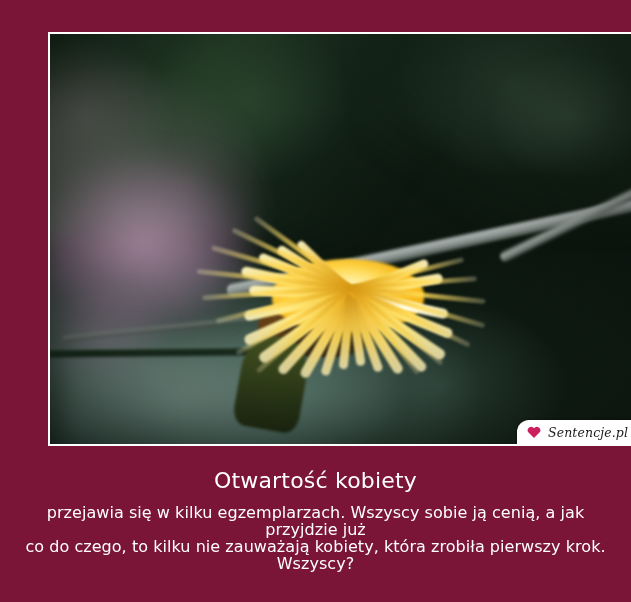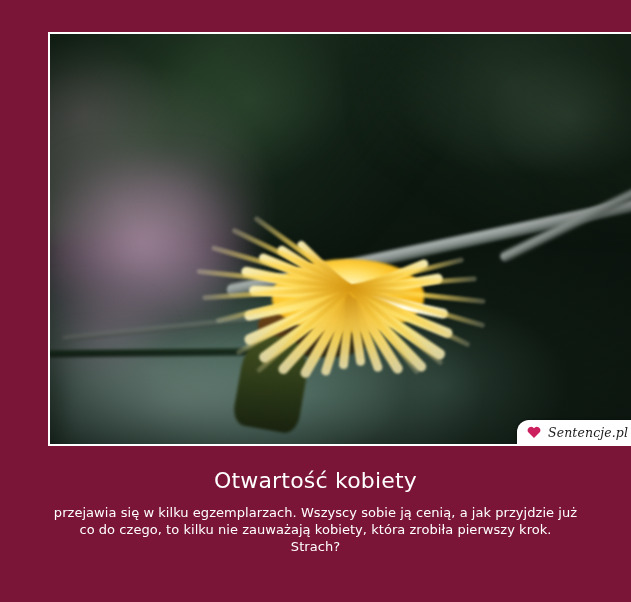--- a/index.html
+++ b/index.html
@@ -287,21 +287,21 @@
   }
   .caption-title {
     font-size: 22px;
     line-height: 30px;
     font-weight: 400;
     letter-spacing: 0.2px;
     margin: 0 0 8px 0;
     color: #ffffff;
   }
   .caption-body {
-    font-size: 13px;
+    font-size: 16px;
     line-height: 17px;
     letter-spacing: 0.05px;
     margin: 0 auto;
     width: 600px;
     color: #ffffff;
   }
   .caption-line { display: block; }
 </style>
 </head>
 <body>
@@ -377,17 +377,17 @@
       </div>
 
     </div>
   </div>
 
   <div class="caption">
     <h1 class="caption-title">Otwartość kobiety</h1>
     <p class="caption-body">
       <span class="caption-line">przejawia się w kilku egzemplarzach. Wszyscy sobie ją cenią, a jak przyjdzie już</span>
       <span class="caption-line">co do czego, to kilku nie zauważają kobiety, która zrobiła pierwszy krok.</span>
-      <span class="caption-line">Strach?</span>
+      <span class="caption-line">Wszyscy?</span>
     </p>
   </div>
 
 </div>
 
 </body></html>

